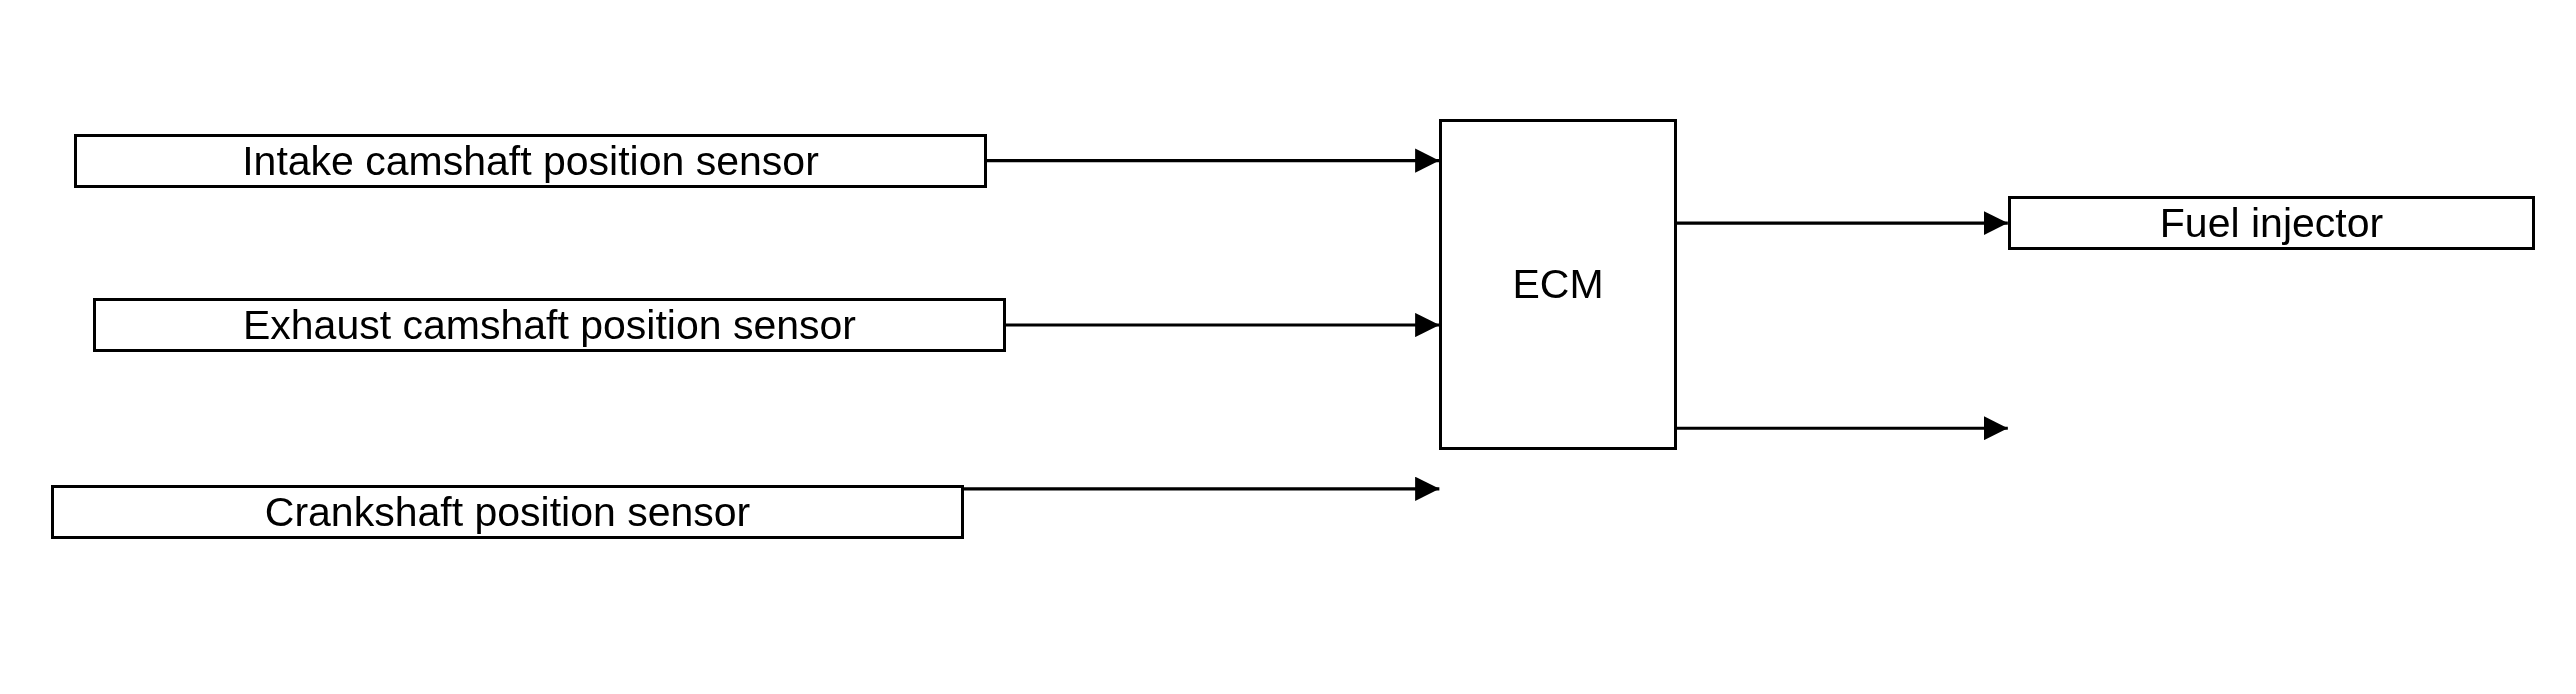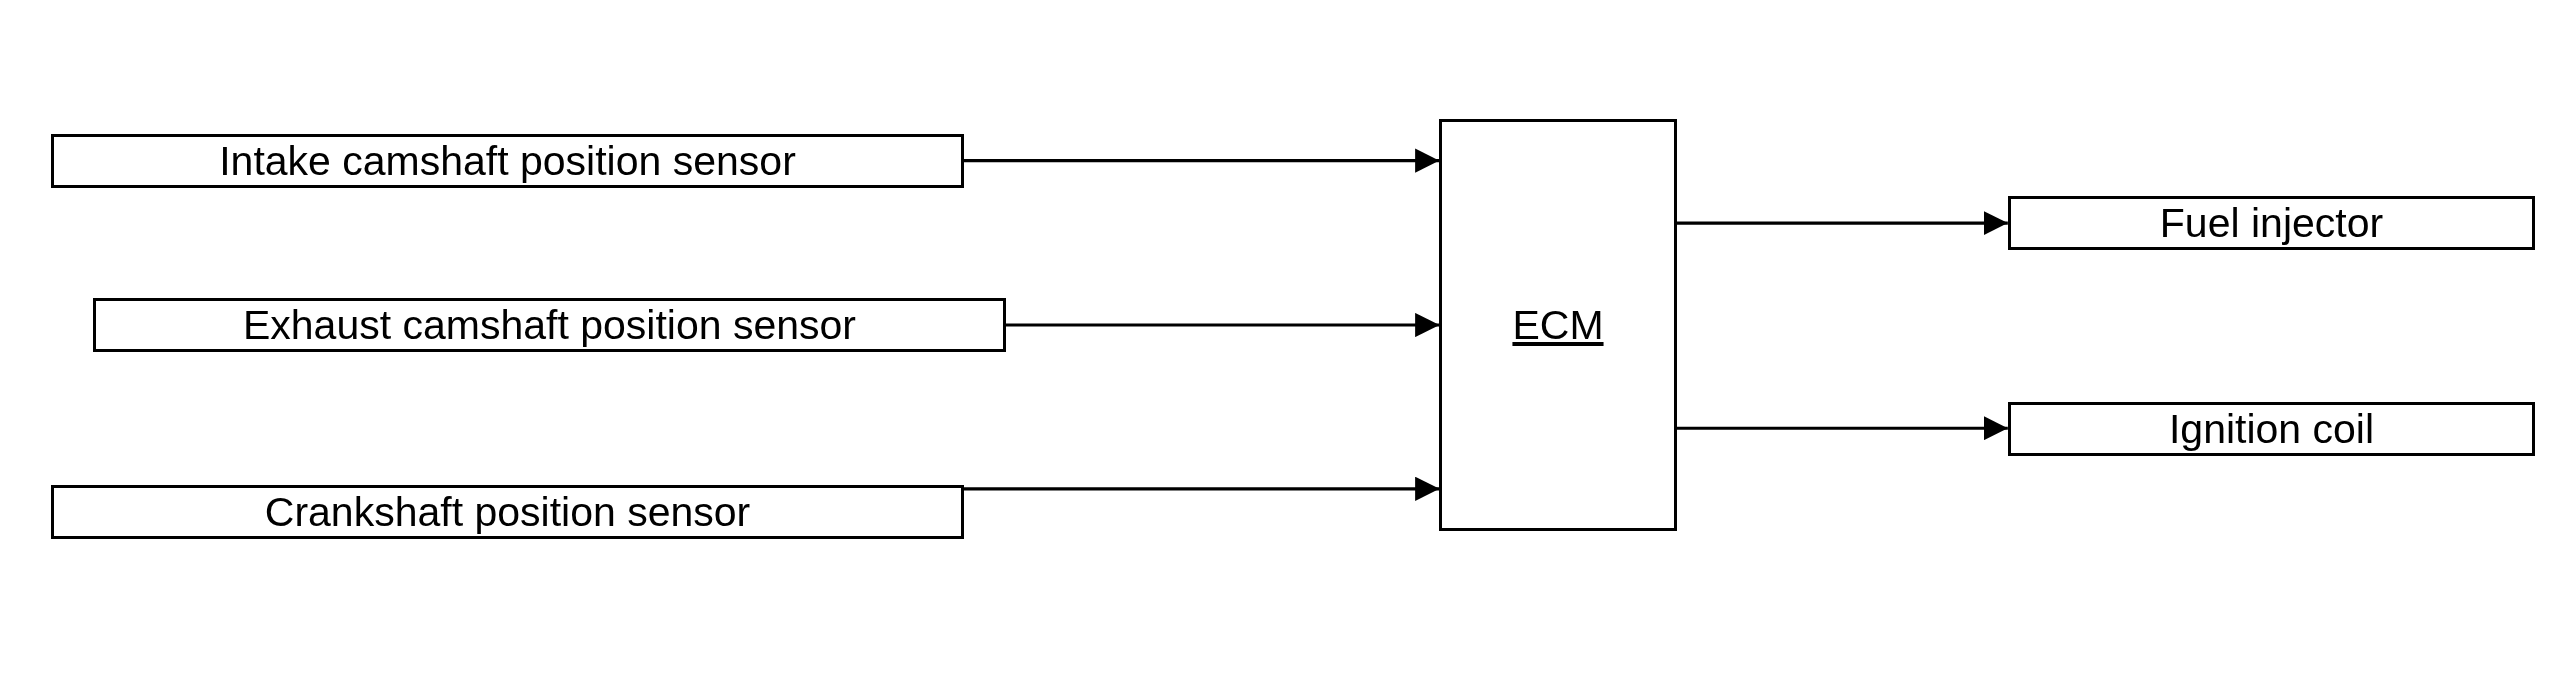--- a/index.html
+++ b/index.html
@@ -31,30 +31,29 @@
     display: flex;
     align-items: center;
     justify-content: center;
     font-size: 41px;
     color: #000000;
     white-space: nowrap;
     line-height: 1;
   }
   
   .input-box  { left: 51px;   width: 913px; height: 54px; }
-  #box-intake-camshaft-sensor  { top: 134px; }
+  #box-intake-camshaft-sensor  { top: 134px; margin-left: 23px; }
   #box-exhaust-camshaft-sensor { top: 298px; margin-left: 42px; }
   #box-crankshaft-sensor       { top: 462px; margin-top: 23px; }
   
   #box-ecm {
     left: 1439px;
     top: 119px;
     width: 238px;
-    height: 412px;
-    text-decoration: underline;
+    height: 331px;
   }
   
   .output-box { left: 2008px; width: 527px; height: 54px; }
   #box-fuel-injector { top: 196px; }
   #box-ignition-coil { top: 402px; }
 </style>
 </head>
 <body>
 
 <div id="canvas">
@@ -85,18 +84,15 @@
   </div>
 
   <div class="node" id="box-ecm">
     <span>ECM</span>
   </div>
 
   <div class="node output-box" id="box-fuel-injector">
     <span>Fuel injector</span>
   </div>
 
-  <div class="node output-box" id="box-ignition-coil">
-    <span>Ignition coil</span>
-  </div>
 
 </div>
 
 
 </body></html>

